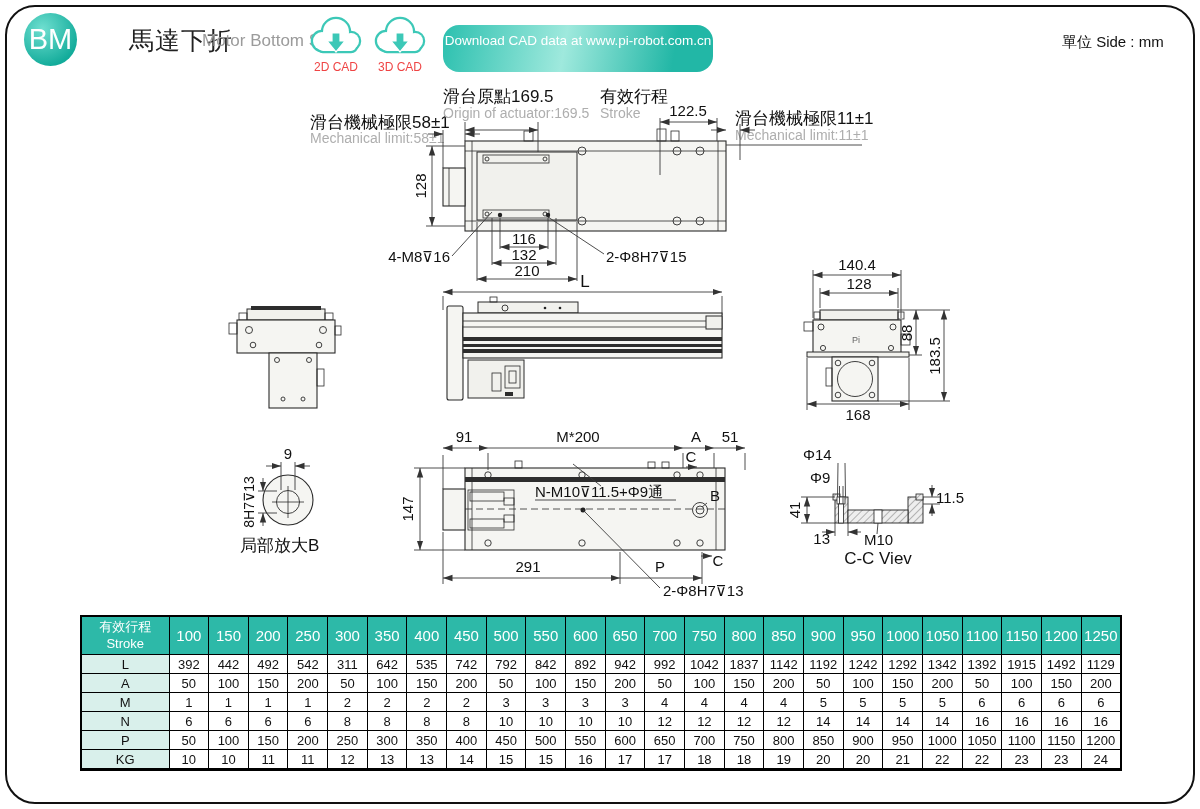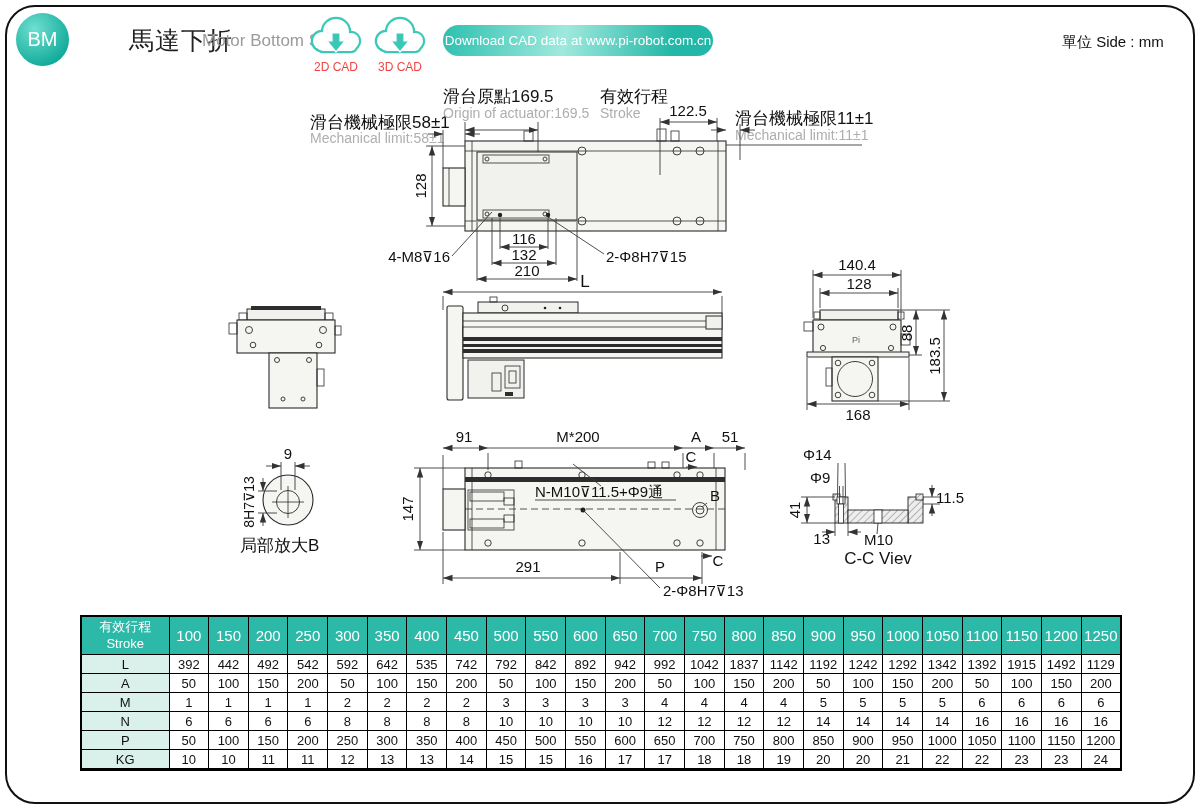--- a/index.html
+++ b/index.html
@@ -1,27 +1,27 @@
 <!DOCTYPE html>
 <html><head>
 <meta charset="utf-8">
 <style>
   html,body{margin:0;padding:0;background:#fff;}
   body{width:1200px;height:809px;position:relative;font-family:"Liberation Sans","DejaVu Sans",sans-serif;overflow:hidden;}
   .page{position:absolute;left:5px;top:5px;width:1186px;height:795px;border:2.5px solid #111;border-radius:30px;background:#fff;}
   
-  .badge{position:absolute;left:16px;top:13px;width:53px;height:53px;border-radius:50%;
+  .badge{position:absolute;left:24px;top:13px;width:53px;height:53px;border-radius:50%;
          background:radial-gradient(circle at 35% 30%,#6fdfd0,#12ab9a 75%);color:#fff;
-         font-size:20px;text-align:center;line-height:53px;}
+         font-size:29px;text-align:center;line-height:53px;}
   .title-zh{position:absolute;left:93px;top:24px;font-size:25px;color:#222;letter-spacing:1px;margin-left:36px;}
   .title-en{position:absolute;left:202px;top:31px;font-size:17px;color:#9b9b9b;}
   .cloud{position:absolute;top:13px;width:60px;height:62px;text-align:center;cursor:pointer;}
   .cloud svg{display:block;margin:0 auto;}
   .cloud .cl-label{font-size:12px;color:#ef4444;margin-top:0px;}
-  .pill{position:absolute;left:443px;top:25px;width:270px;height:31px;border-radius:16px;
+  .pill{position:absolute;left:443px;top:25px;width:270px;height:47px;border-radius:16px;
         background:linear-gradient(100deg,#2cc0af 0%,#9fe9dd 45%,#22b7a6 85%);
         color:#fff;font-size:13.5px;text-align:center;line-height:31px;cursor:pointer;}
   .unit{position:absolute;left:1062px;top:33px;font-size:15px;color:#111;}
   
   svg text{font-family:"Liberation Sans","DejaVu Sans",sans-serif;}
   .body{fill:#f5f5f2;stroke:#2b2b2b;stroke-width:1.1;}
   .body2{fill:#f1f1ed;stroke:#2b2b2b;stroke-width:1;}
   .ln{stroke:#2b2b2b;stroke-width:.8;fill:none;}
   .d{stroke:#3a3a3a;stroke-width:.9;fill:none;}
   .hole{fill:none;stroke:#2b2b2b;stroke-width:.9;}
@@ -427,21 +427,21 @@
           <th>1250</th>
         </tr>
       </thead>
     <tbody>
         <tr>
           <th class="lab">L</th>
           <td>392</td>
           <td>442</td>
           <td>492</td>
           <td>542</td>
-          <td>592</td>
+          <td>311</td>
           <td>642</td>
           <td>535</td>
           <td>742</td>
           <td>792</td>
           <td>842</td>
           <td>892</td>
           <td>942</td>
           <td>992</td>
           <td>1042</td>
           <td>1837</td>

